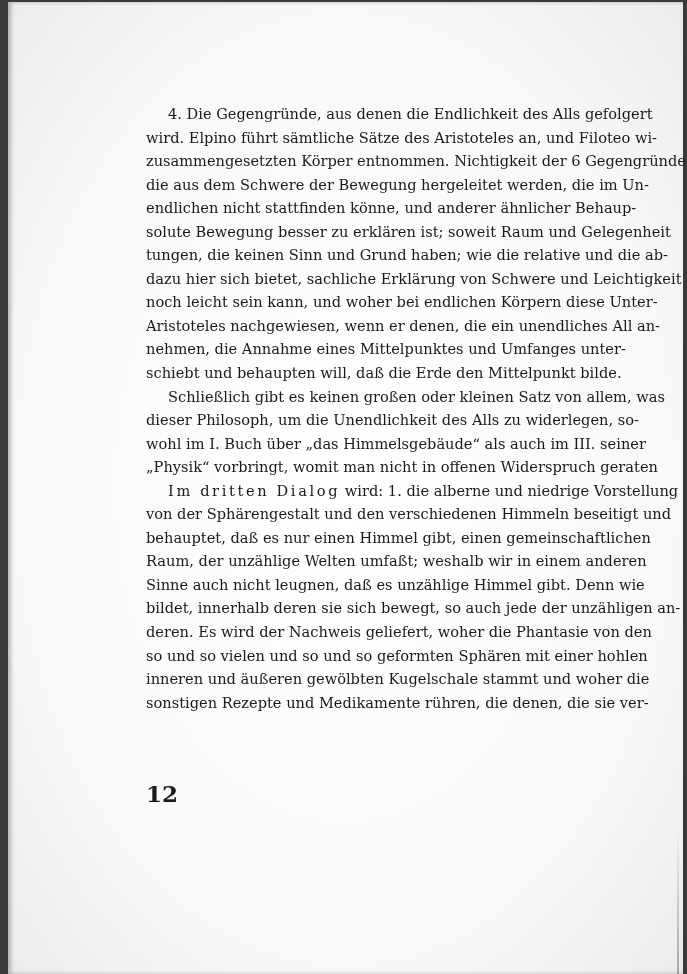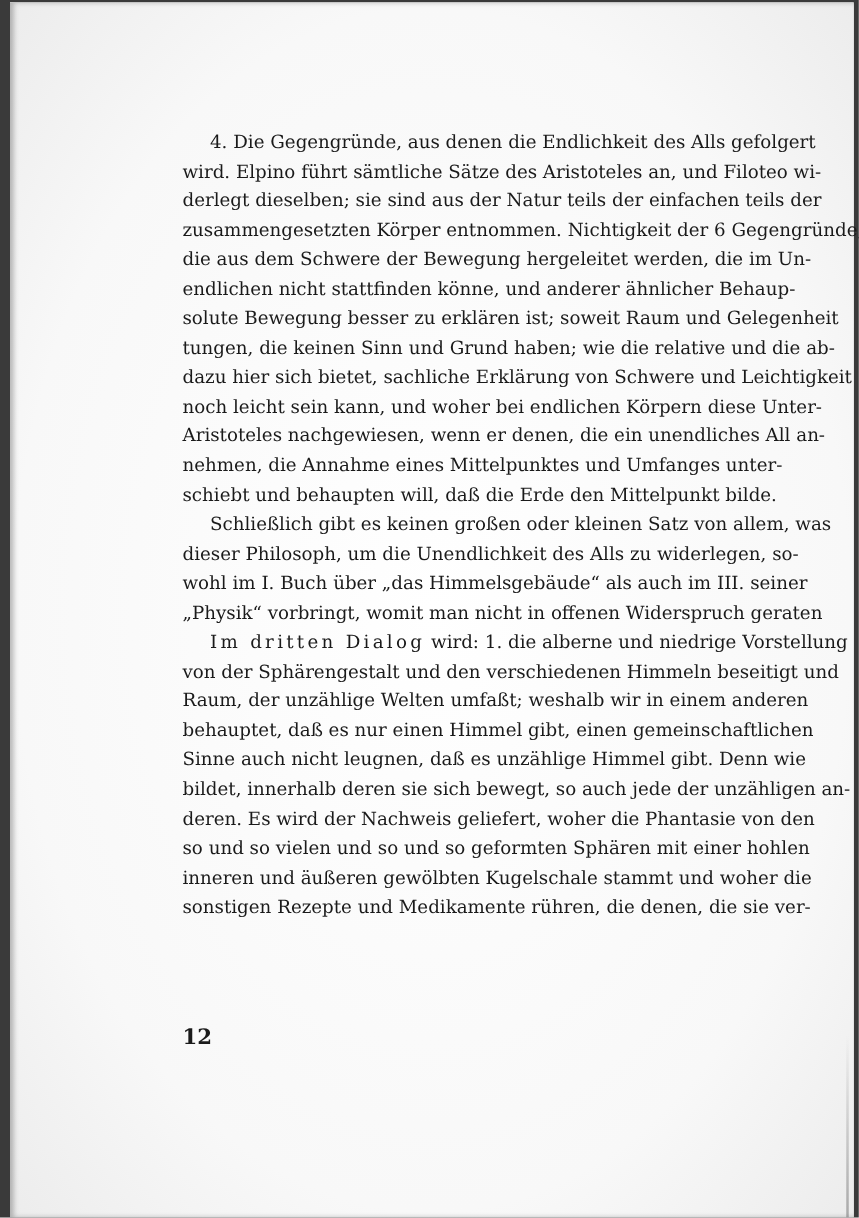--- a/index.html
+++ b/index.html
@@ -62,60 +62,59 @@
     .line.first {
       padding-left: 22px;
     }
     .para .line { text-indent: 0; }
     .spaced {
       letter-spacing: 0.18em;
     }
     .page-number {
       position: absolute;
       left: 138px;
-      top: 818px;
+      top: 778px;
       font-family: "DejaVu Serif", serif;
-      font-size: 17px;
+      font-size: 23px;
       font-weight: bold;
       color: #1a1a1a;
     }
   </style>
 </head>
 <body>
 
 <div class="page">
   <div class="page-edge-right"></div>
 
   <div class="text-block" id="text-block">
     <div class="para" id="para-0">
         <span class="line first">4. Die Gegengründe, aus denen die Endlichkeit des Alls gefolgert</span>
         <span class="line">wird.  Elpino führt sämtliche Sätze des Aristoteles an, und Filoteo wi-</span>
-        <span class="line">derlegt dieselben; sie sind aus der Natur teils der einfachen teils der</span>
         <span class="line">zusammengesetzten Körper entnommen. Nichtigkeit der 6 Gegengründe,</span>
         <span class="line">die aus dem Schwere der Bewegung hergeleitet werden,  die im Un-</span>
         <span class="line">endlichen nicht stattfinden könne,  und anderer ähnlicher Behaup-</span>
         <span class="line">solute Bewegung besser zu erklären ist; soweit Raum und Gelegenheit</span>
         <span class="line">tungen, die keinen Sinn und Grund haben; wie die relative und die ab-</span>
         <span class="line">dazu hier sich bietet, sachliche Erklärung von Schwere und Leichtigkeit</span>
         <span class="line">noch leicht sein kann,  und woher bei endlichen Körpern diese Unter-</span>
         <span class="line">Aristoteles nachgewiesen, wenn er denen, die ein unendliches All an-</span>
         <span class="line">nehmen,  die Annahme eines Mittelpunktes und Umfanges unter-</span>
         <span class="line last">schiebt und behaupten will, daß die Erde den Mittelpunkt bilde.</span>
       </div>
     <div class="para" id="para-1">
         <span class="line first">Schließlich gibt es keinen großen oder kleinen Satz von allem, was</span>
         <span class="line">dieser Philosoph,  um die Unendlichkeit des Alls zu widerlegen, so-</span>
         <span class="line">wohl im I. Buch über  „das Himmelsgebäude“ als auch im III. seiner</span>
         <span class="line">„Physik“ vorbringt, womit man nicht in offenen Widerspruch geraten</span>
       </div>
     <div class="para" id="para-2">
         <span class="line first"><span class="spaced">Im dritten Dialog</span><span> wird: 1. die alberne und niedrige Vorstellung</span></span>
         <span class="line">von der Sphärengestalt und den verschiedenen Himmeln beseitigt und</span>
+        <span class="line">behauptet, daß es nur einen Himmel gibt, einen gemeinschaftlichen</span>
         <span class="line">Raum, der unzählige Welten umfaßt; weshalb wir in einem anderen</span>
-        <span class="line">behauptet, daß es nur einen Himmel gibt, einen gemeinschaftlichen</span>
         <span class="line">Sinne auch nicht leugnen, daß es unzählige Himmel gibt.  Denn wie</span>
         <span class="line">bildet, innerhalb deren sie sich bewegt, so auch jede der unzähligen an-</span>
         <span class="line">deren.  Es wird der Nachweis geliefert, woher die Phantasie von den</span>
         <span class="line">so  und so vielen und so und so geformten Sphären mit einer hohlen</span>
         <span class="line">inneren und äußeren gewölbten Kugelschale stammt und woher die</span>
         <span class="line last">sonstigen Rezepte und Medikamente rühren,  die denen,  die sie ver-</span>
       </div>
   </div>
 
   <div class="page-number">12</div>

